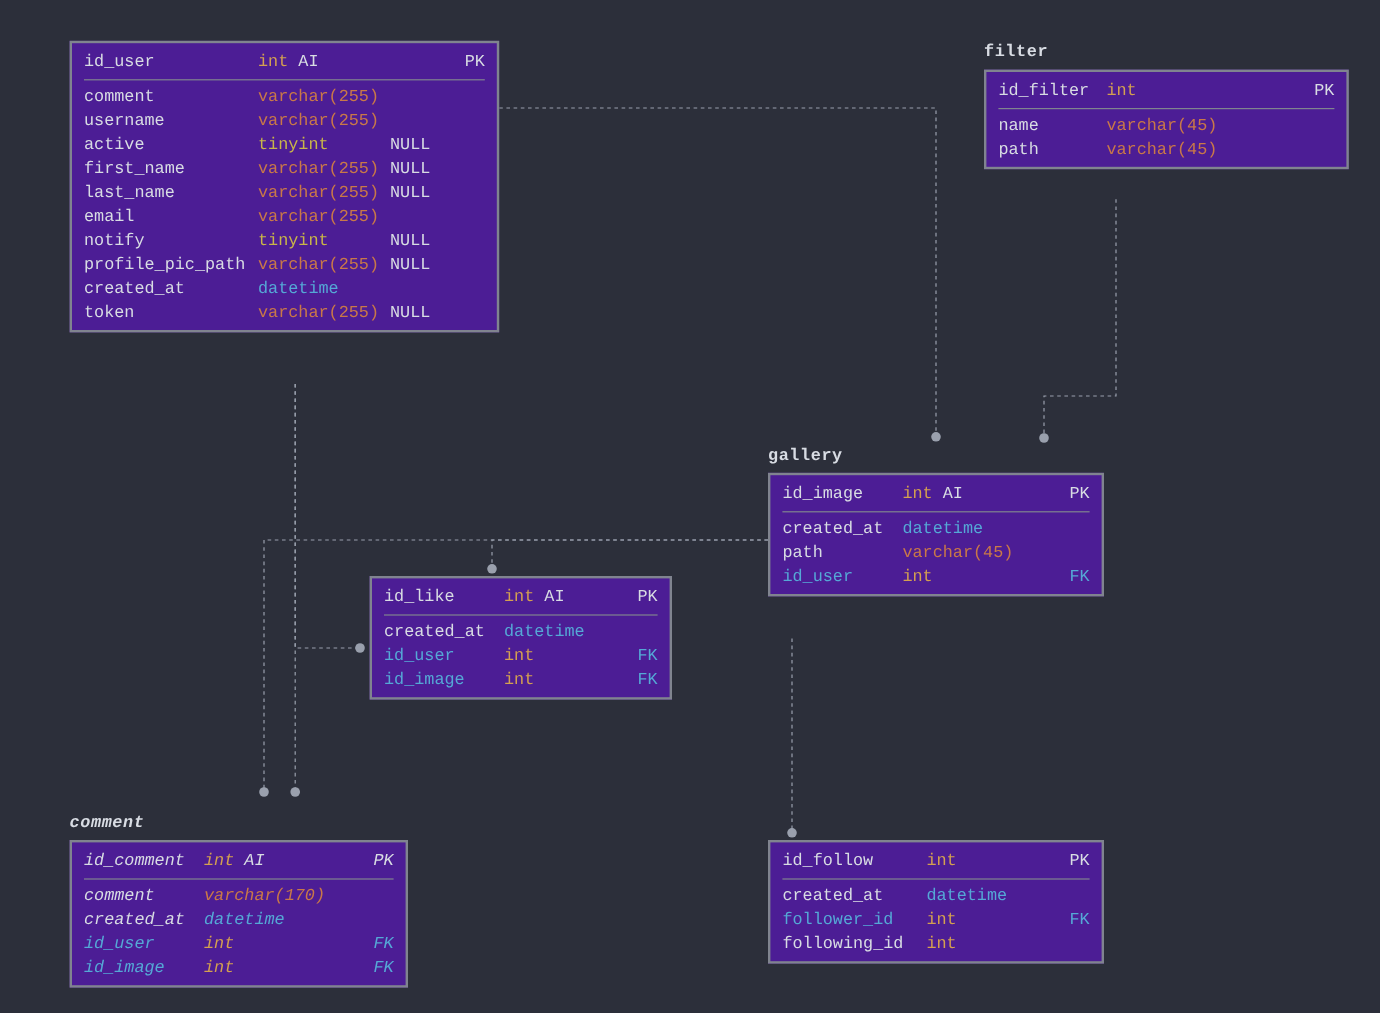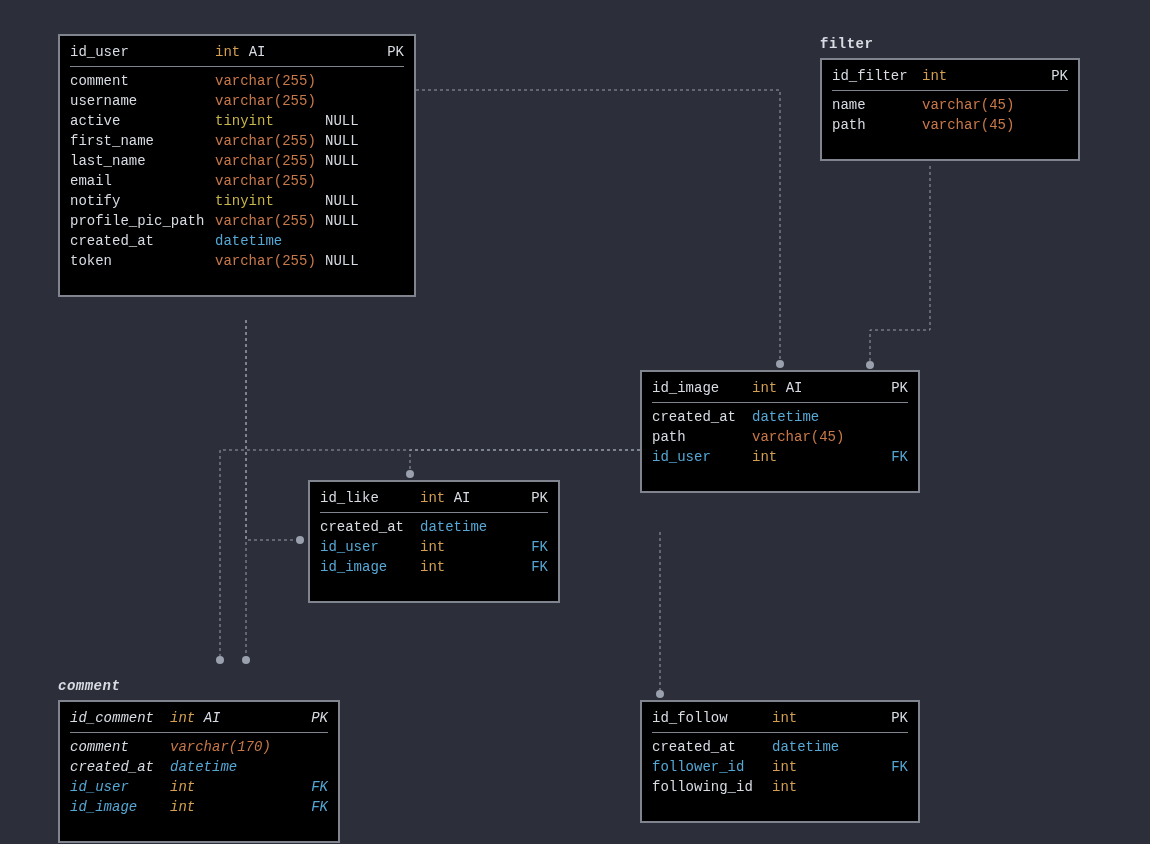--- a/index.html
+++ b/index.html
@@ -1,20 +1,20 @@
 <!DOCTYPE html>
 <html><head>
 <meta charset="utf-8">
 <style>
   * { box-sizing: border-box; margin: 0; padding: 0; }
   html, body { width: 1150px; height: 844px; background: #2c2f3a; font-family: "Menlo", "Consolas", "Courier New", monospace; font-size: 14px; color: #d8dce3; overflow: hidden; position: relative; }
   svg.rel { position: absolute; top: 0; left: 0; width: 1150px; height: 844px; pointer-events: none; }
   .table { position: absolute; }
   .table-title { font-weight: bold; color: #d8dce3; padding: 2px 0 6px 0; letter-spacing: 0.5px; }
-  .table-box { border: 2px solid #80848f; background: #000000; padding: 6px 10px 24px 10px; }
+  .table-box { border: 2px solid #80848f; background: #4c1d95; padding: 6px 10px 4px 10px; }
   .row { display: flex; align-items: baseline; height: 20px; line-height: 20px; white-space: pre; }
   .sep { border: none; border-top: 1px solid #80848f; margin: 4px 0 4px 0; }
   .c-col { color: #d8dce3; }       
   .c-col-fk { color: #55a8d6; }    
   .c-int { color: #d4a050; }       
   .c-varchar { color: #c97848; }   
   .c-tinyint { color: #c9b648; }   
   .c-datetime { color: #55a8d6; }  
   .c-ai { color: #d8dce3; }        
   .f1 { flex: 0 0 auto; }
@@ -49,30 +49,31 @@
         <div class="row"><span class="f1 c-col" style="display:inline-block;width:145px">active</span><span class="f1 c-tinyint" style="display:inline-block;width:110px">tinyint</span><span class="f1 c-ai">NULL</span><span class="sp"></span></div>
         <div class="row"><span class="f1 c-col" style="display:inline-block;width:145px">first_name</span><span class="f1 c-varchar" style="display:inline-block;width:110px">varchar(255)</span><span class="f1 c-ai">NULL</span><span class="sp"></span></div>
         <div class="row"><span class="f1 c-col" style="display:inline-block;width:145px">last_name</span><span class="f1 c-varchar" style="display:inline-block;width:110px">varchar(255)</span><span class="f1 c-ai">NULL</span><span class="sp"></span></div>
         <div class="row"><span class="f1 c-col" style="display:inline-block;width:145px">email</span><span class="f1 c-varchar" style="display:inline-block;width:110px">varchar(255)</span><span class="sp"></span></div>
         <div class="row"><span class="f1 c-col" style="display:inline-block;width:145px">notify</span><span class="f1 c-tinyint" style="display:inline-block;width:110px">tinyint</span><span class="f1 c-ai">NULL</span><span class="sp"></span></div>
         <div class="row"><span class="f1 c-col" style="display:inline-block;width:145px">profile_pic_path</span><span class="f1 c-varchar" style="display:inline-block;width:110px">varchar(255)</span><span class="f1 c-ai">NULL</span><span class="sp"></span></div>
         <div class="row"><span class="f1 c-col" style="display:inline-block;width:145px">created_at</span><span class="f1 c-datetime" style="display:inline-block;width:110px">datetime</span><span class="sp"></span></div>
         <div class="row"><span class="f1 c-col" style="display:inline-block;width:145px">token</span><span class="f1 c-varchar" style="display:inline-block;width:110px">varchar(255)</span><span class="f1 c-ai">NULL</span><span class="sp"></span></div>
       </div>
     </div>
-    <div class="table" style="left: 820px; top: 34px; width: 260px;">
+    <div class="table" style="left: 820px; top: 34px; width: 304px;">
       <div class="table-title">filter</div>
       <div class="table-box">
         <div class="row"><span class="f1 c-col" style="display:inline-block;width:90px">id_filter</span><span class="f1 c-int">int</span><span class="sp"></span><span class="f1 c-ai">PK</span></div>
         <hr class="sep">
         <div class="row"><span class="f1 c-col" style="display:inline-block;width:90px">name</span><span class="f1 c-varchar" style="display:inline-block;width:110px">varchar(45)</span><span class="sp"></span></div>
         <div class="row"><span class="f1 c-col" style="display:inline-block;width:90px">path</span><span class="f1 c-varchar" style="display:inline-block;width:110px">varchar(45)</span><span class="sp"></span></div>
       </div>
     </div>
     <div class="table" style="left: 640px; top: 370px; width: 280px;">
+      <div class="table-title">gallery</div>
       <div class="table-box">
         <div class="row"><span class="f1 c-col" style="display:inline-block;width:100px">id_image</span><span class="f1 c-int">int</span><span class="f1 c-ai"> <span>AI</span></span><span class="sp"></span><span class="f1 c-ai">PK</span></div>
         <hr class="sep">
         <div class="row"><span class="f1 c-col" style="display:inline-block;width:100px">created_at</span><span class="f1 c-datetime" style="display:inline-block;width:110px">datetime</span><span class="sp"></span></div>
         <div class="row"><span class="f1 c-col" style="display:inline-block;width:100px">path</span><span class="f1 c-varchar" style="display:inline-block;width:110px">varchar(45)</span><span class="sp"></span></div>
         <div class="row"><span class="f1 c-col-fk" style="display:inline-block;width:100px">id_user</span><span class="f1 c-int" style="display:inline-block;width:110px">int</span><span class="sp"></span><span class="f1 c-col-fk">FK</span></div>
       </div>
     </div>
     <div class="table" style="left: 308px; top: 480px; width: 252px;">
       <div class="table-box">

